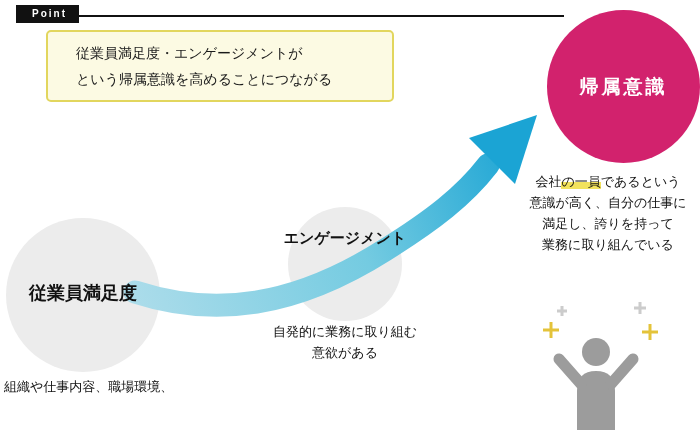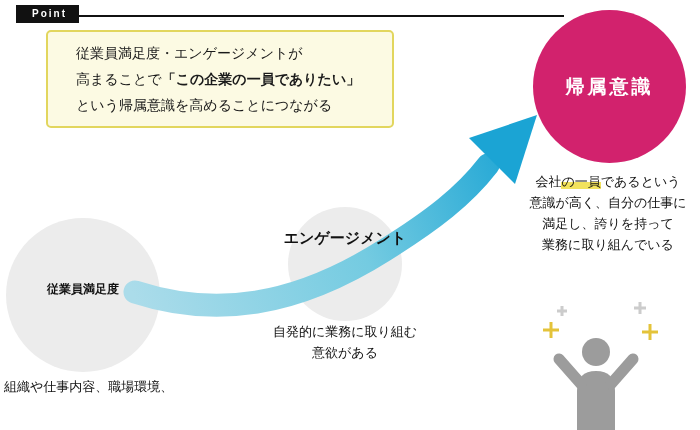--- a/index.html
+++ b/index.html
@@ -14,44 +14,43 @@
   }
   .callout{
     position:absolute;left:14px;top:30px;width:288px;
     background:#fcfae3;border:2px solid #e2d65e;border-radius:5px;
     padding:8px 28px;font-size:14px;line-height:26px;color:#1a1a1a;margin-left:32px;
   }
   .circle{position:absolute;border-radius:50%;}
   .c-sat{left:6px;top:218px;width:154px;height:154px;background:#ececec;}
   .c-eng{left:288px;top:207px;width:114px;height:114px;background:#ececec;}
   .c-bel{
-    left:533px;top:10px;width:153px;height:153px;background:#d2226d;
+    left:547px;top:10px;width:153px;height:153px;background:#d2226d;
     display:flex;align-items:center;justify-content:center;
   }
   .lbl-bel{color:#fff;font-weight:bold;font-size:19px;letter-spacing:3px;}
-  .lbl-sat{position:absolute;left:6px;top:281px;width:154px;text-align:center;font-weight:bold;font-size:12px;}
+  .lbl-sat{position:absolute;left:6px;top:281px;width:154px;text-align:center;font-weight:bold;font-size:18px;}
   .lbl-eng{position:absolute;left:281px;top:229px;width:128px;text-align:center;font-weight:bold;font-size:15px;}
   .desc{font-size:13px;line-height:21px;color:#111;}
   .d-sat{position:absolute;left:4px;top:376px;}
   .d-eng{position:absolute;left:255px;top:321px;width:180px;text-align:center;}
   .d-bel{position:absolute;left:513px;top:171px;width:190px;text-align:center;}
   .hl{background:linear-gradient(transparent 55%, #f2e25c 55%);}
   svg.layer{position:absolute;left:0;top:0;pointer-events:none;}
 </style>
 </head>
 <body>
 
 <div class="stage">
 
   <div class="point-rule"></div>
   <div class="point-box">Point</div>
 
   <div class="callout">
     <div>従業員満足度・エンゲージメントが</div>
-    <div><span>高まることで</span><b>「この企業の一員でありたい」</b></div>
     <div>という帰属意識を高めることにつながる</div>
   </div>
 
   <div class="circle c-sat"></div>
   <div class="circle c-eng"></div>
   <div class="circle c-bel">
     <span class="lbl-bel">帰属意識</span>
   </div>
 
   <svg class="layer" width="700" height="430" viewBox="0 0 700 430">

